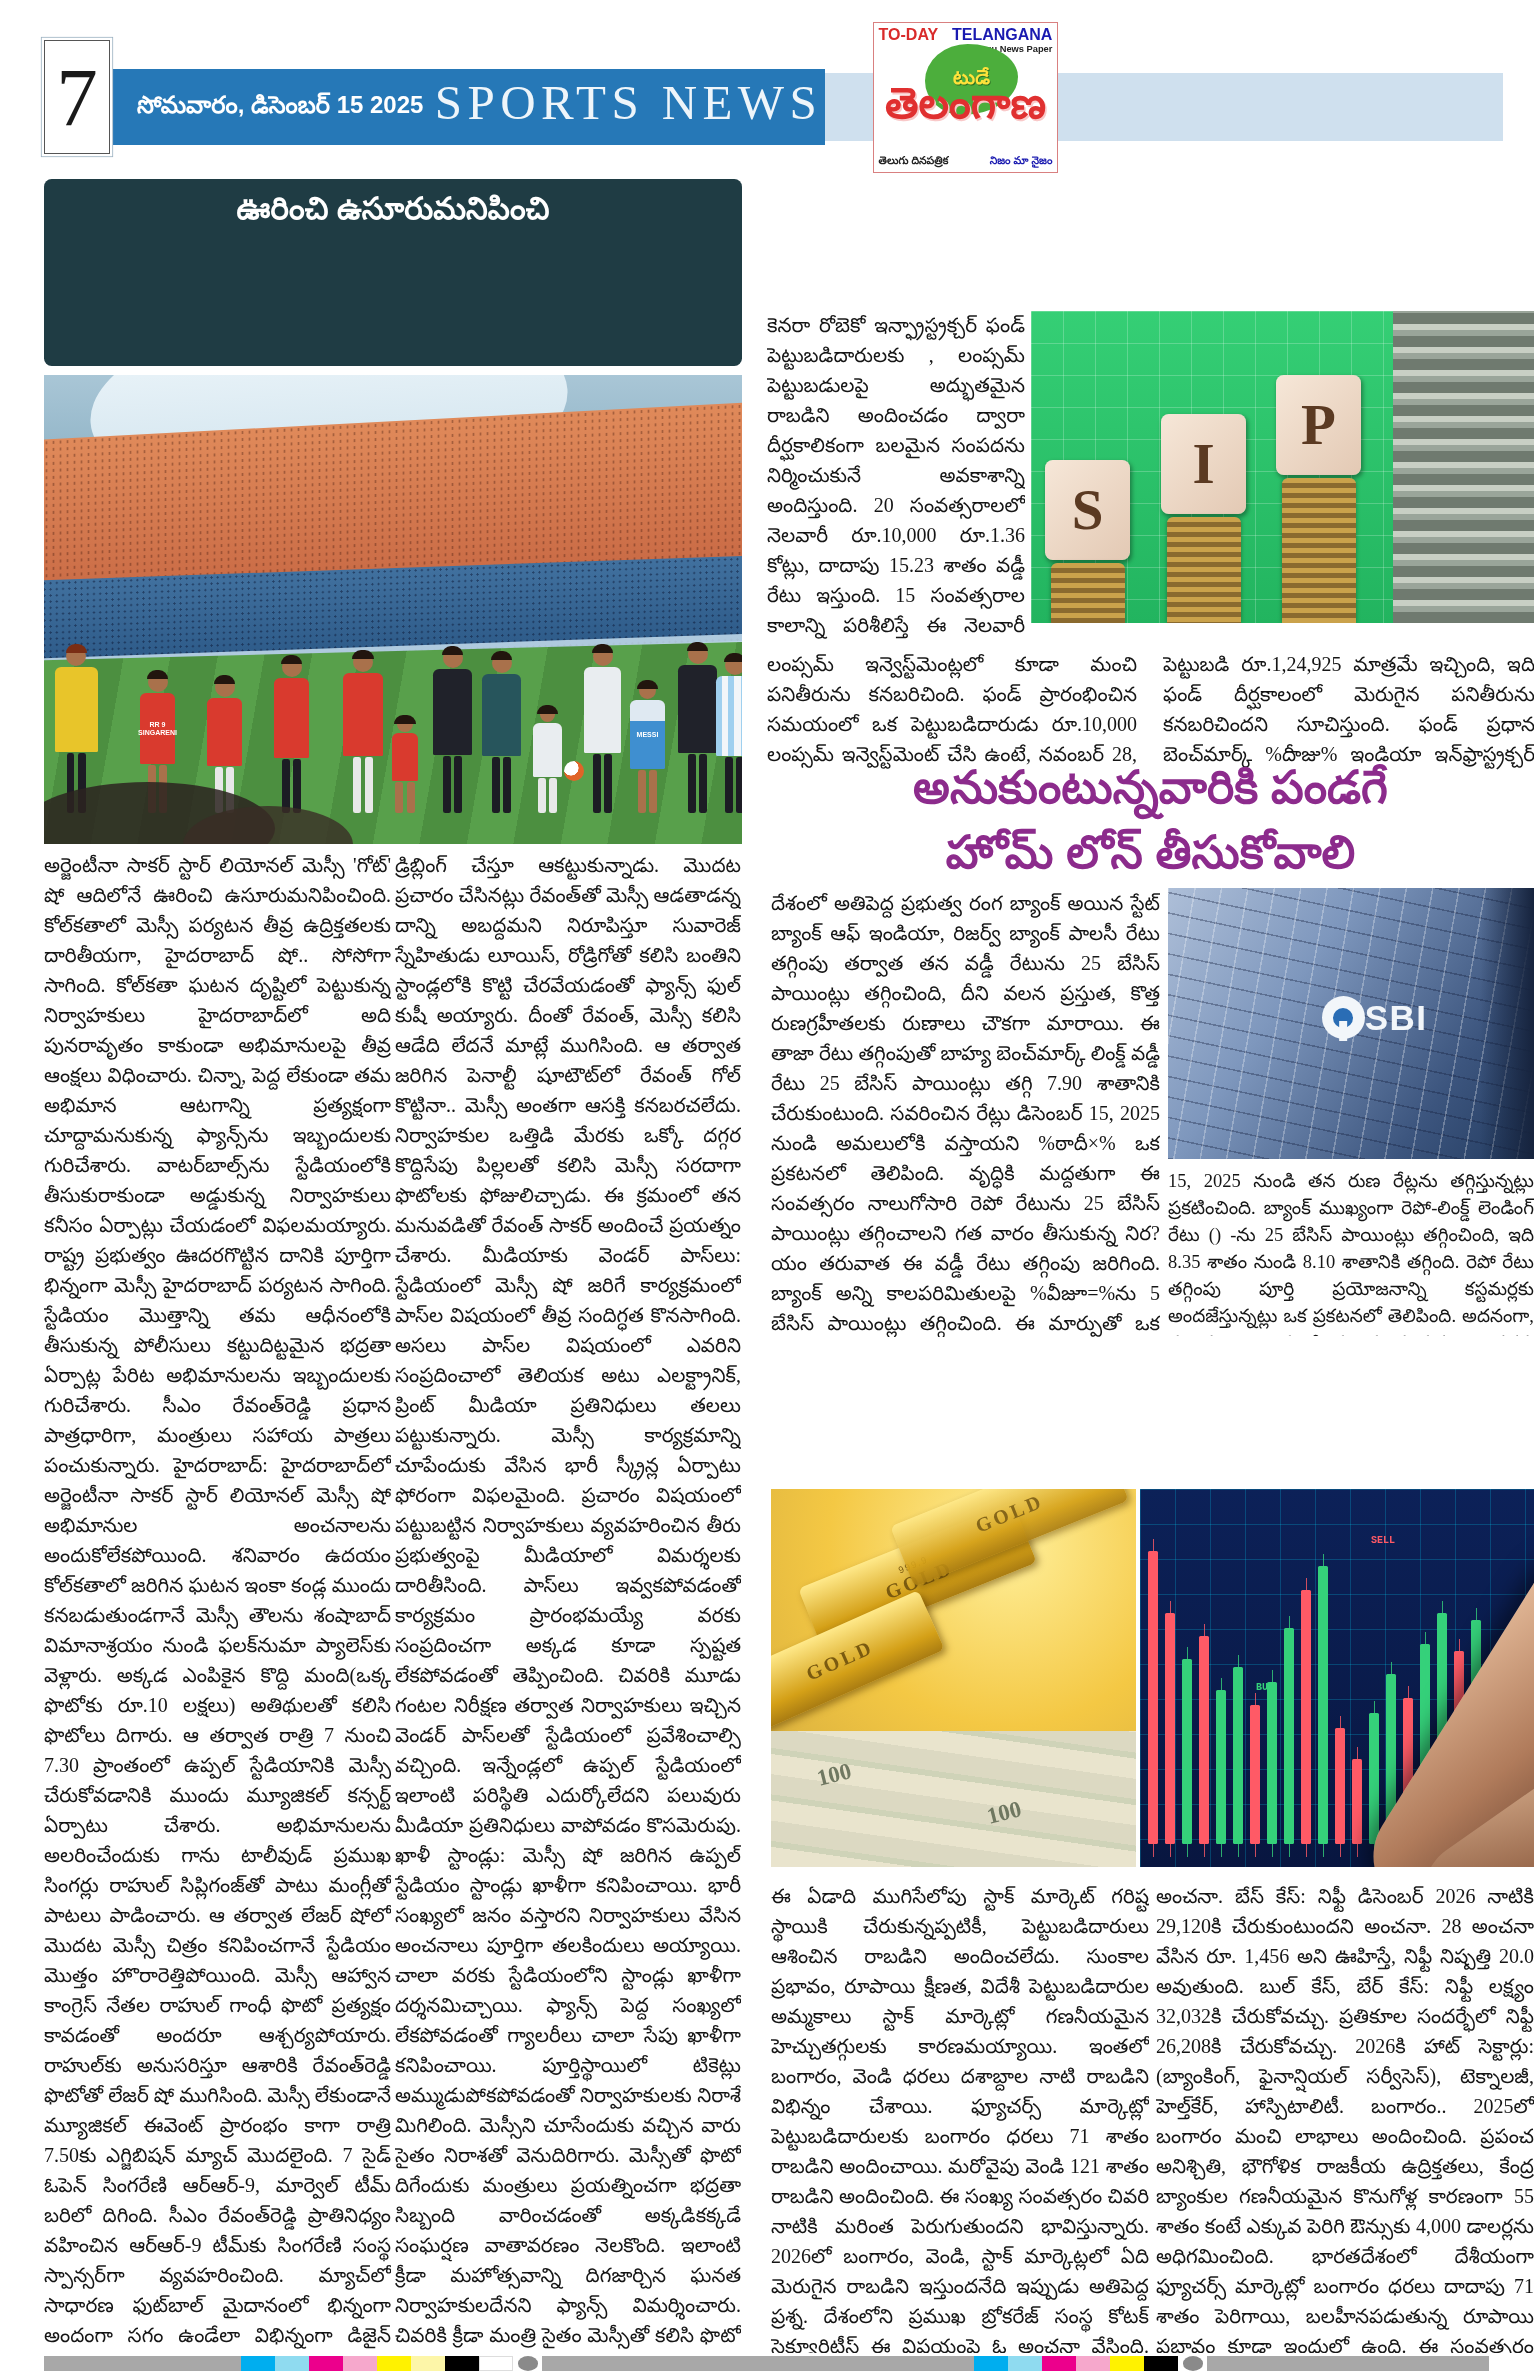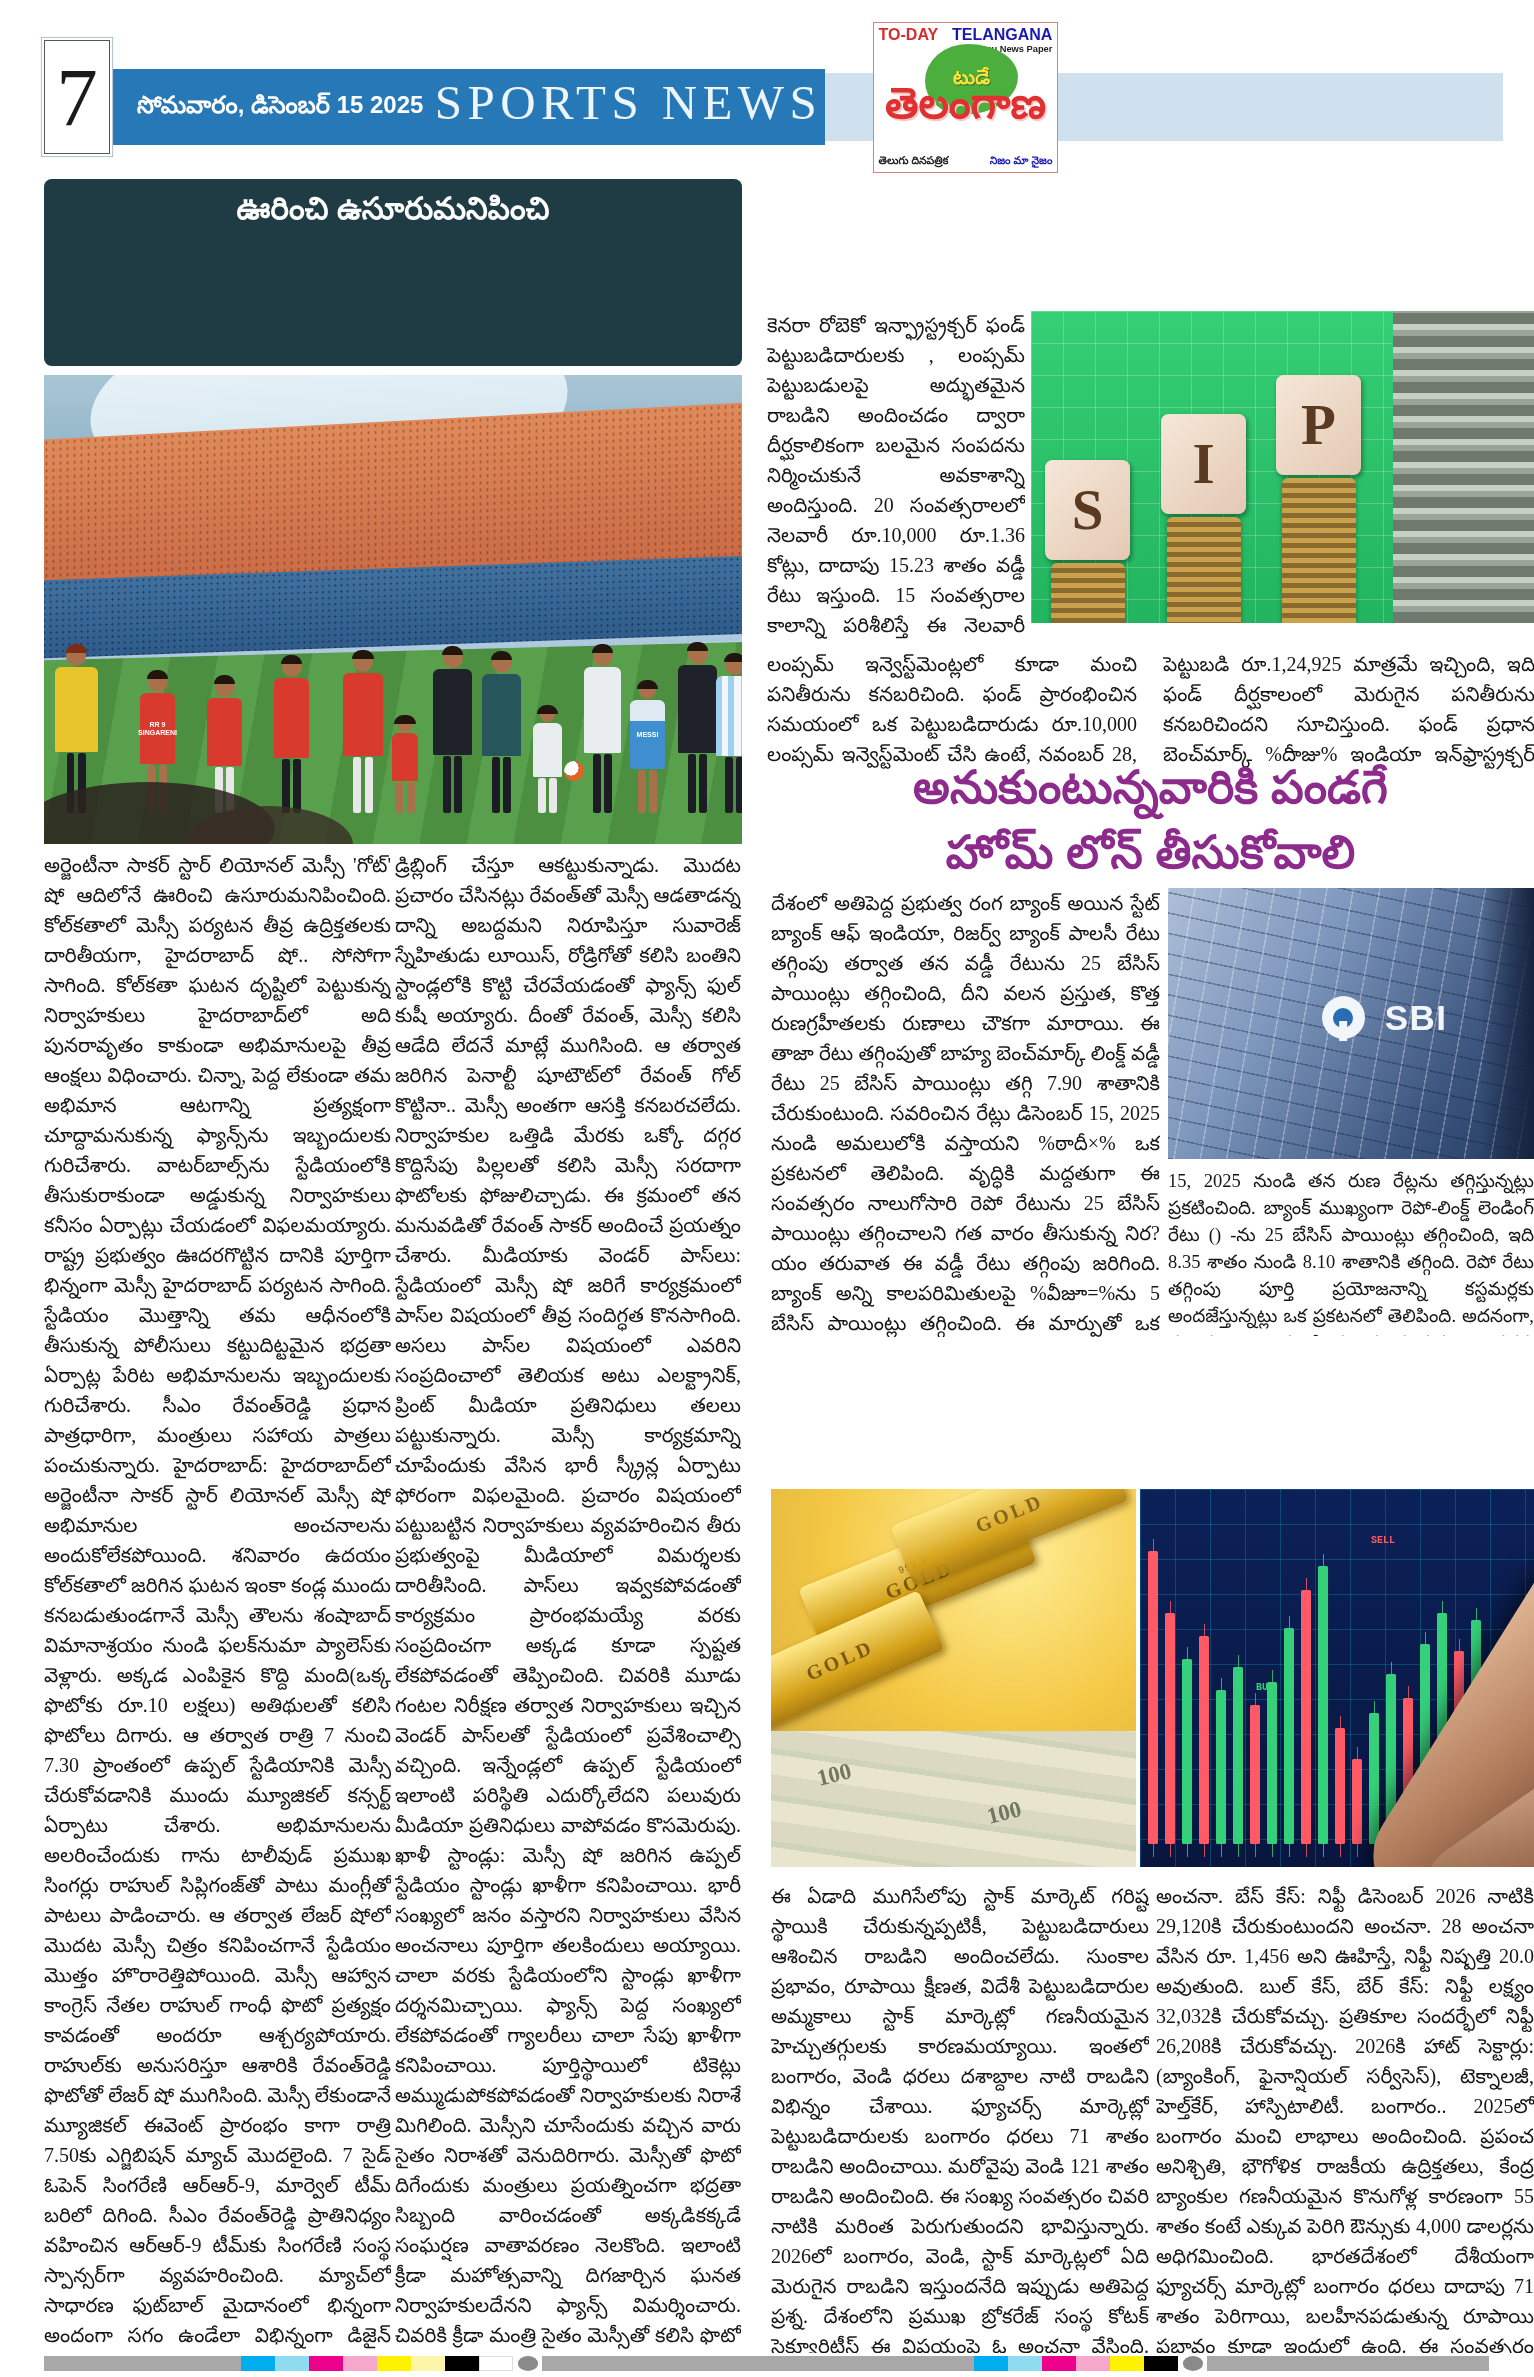--- a/index.html
+++ b/index.html
@@ -102,21 +102,21 @@
                box-shadow:1.5px 2.3px 4.6px rgba(0,0,0,.35); }
   .sip-block span { font:bold 57px "Liberation Serif",serif; color:#5b3a22; }
 
   
   .sbi-img { position:absolute; left:1168px; top:888px; width:366px; height:271px; overflow:hidden;
              background:linear-gradient(125deg,#aebfd8 0%,#7e97bd 35%,#3c557e 75%,#223a5e 100%); }
   .sbi-glass { position:absolute; inset:0;
                background-image:repeating-linear-gradient(100deg, rgba(255,255,255,.28) 0 1.5px, transparent 1.5px 26px),
                                 repeating-linear-gradient(12deg, rgba(20,30,60,.35) 0 1.5px, transparent 1.5px 20px); }
   .sbi-edge { position:absolute; right:0; top:0; width:54px; height:100%; background:linear-gradient(90deg,transparent,#16233d); }
-  .sbi-logo { position:absolute; left:42%; top:40%; display:flex; align-items:center; gap:20px; }
+  .sbi-logo { position:absolute; left:42%; top:40%; display:flex; align-items:center; gap:0; }
   .sbi-circle { width:43px; height:43px; border-radius:50%; background:#f2f6fa; position:relative; }
   .sbi-circle i { position:absolute; left:50%; top:50%; transform:translate(-50%,-50%); width:20px; height:20px;
                   border-radius:50%; background:#2a6db5; }
   .sbi-circle b { position:absolute; left:50%; bottom:-1.5px; transform:translateX(-50%); width:7.7px; height:20px;
                   background:#f2f6fa; }
   .sbi-logo span { font:bold 35px "Liberation Sans",sans-serif; color:#f2f6fa; letter-spacing:1.5px; }
 
   
   .gold-img { position:absolute; left:771px; top:1489px; width:365px; height:378px; overflow:hidden;
               background:radial-gradient(circle at 65% 15%, #ffef9a 0%, #f4c844 45%, #caa23a 100%); }

